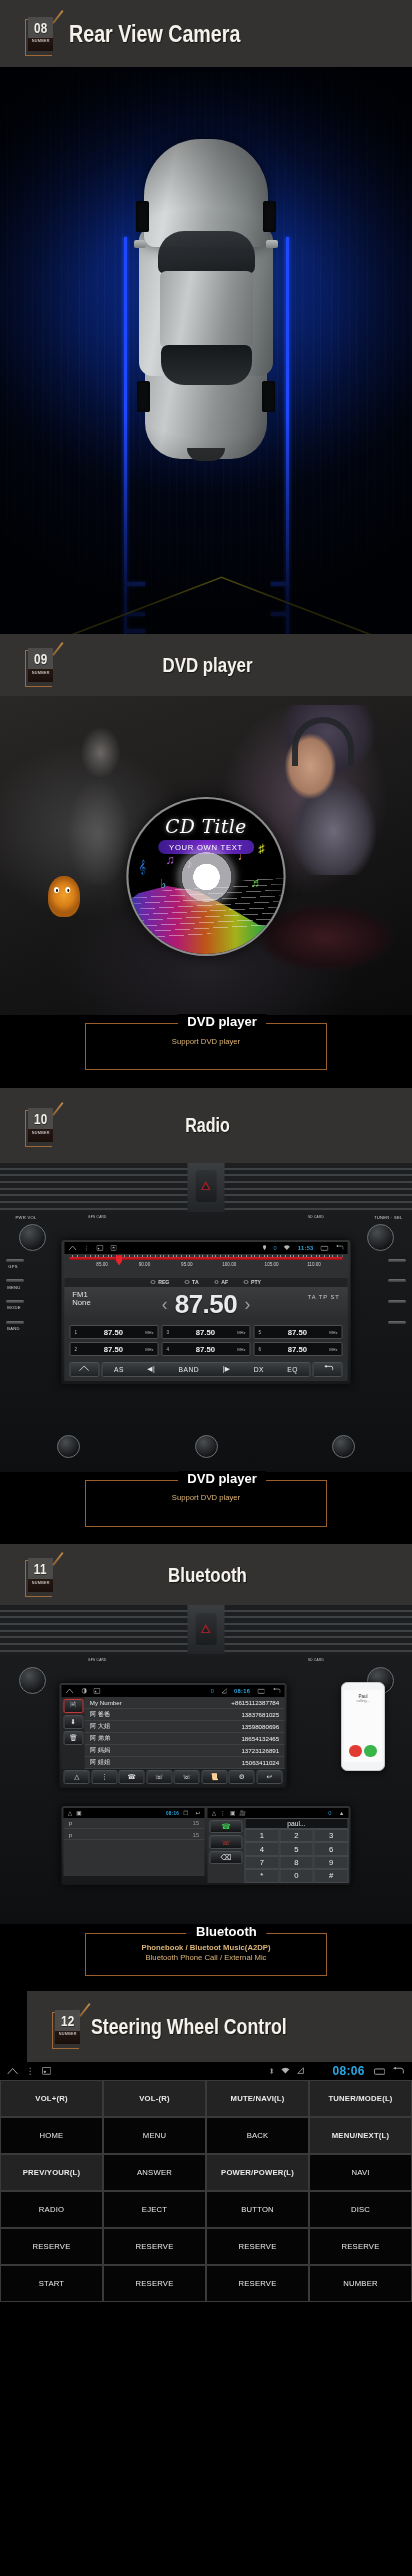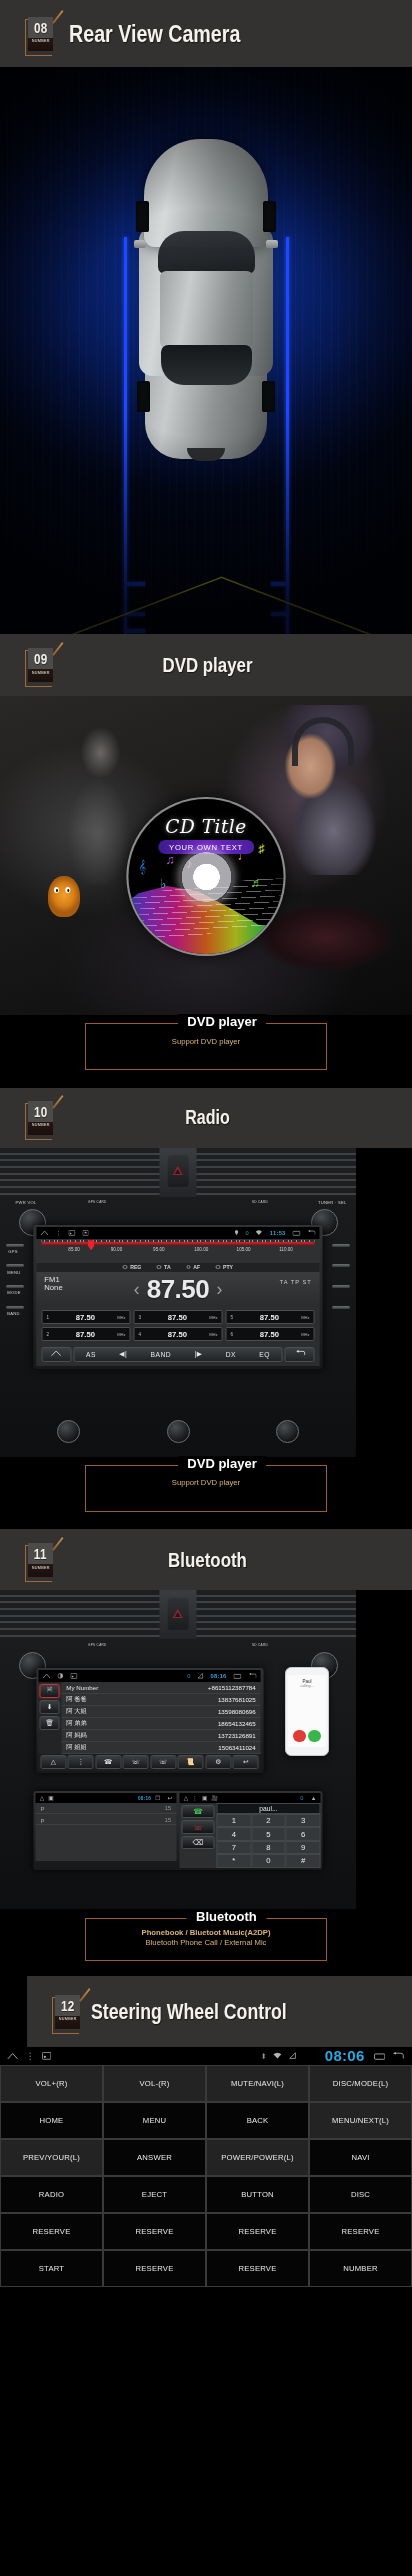--- a/index.html
+++ b/index.html
@@ -237,21 +237,21 @@
     background:#000; display:inline-block; padding:0 9.3px;
     width:max-content; margin:0 auto; left:50%; transform:translateX(-50%);
   }
   .cap-sub{
     position:absolute; top:12.4px; left:0; right:0; text-align:center;
     font-size:7.7px; color:#dcb578;
   }
 
   
   .dash{
-    position:relative; width:356px; overflow:hidden;
+    position:relative; width:412px; overflow:hidden;
     background:linear-gradient(180deg,#1d1e20 0%,#0e0f10 100%);
   }
   .vents{
     position:absolute; left:0; right:0; top:0; height:49px;
     background:
       repeating-linear-gradient(180deg, #1c1e20 0 4.6px, #404346 4.6px 6.7px);
     opacity:.95;
   }
   .vent-center{
     position:absolute; left:50%; transform:translateX(-50%); top:0;
@@ -371,21 +371,21 @@
     border:0.5px solid #44474a; }
 
   
   .swc-grid{ display:grid; grid-template-columns:repeat(4,1fr); width:412px; }
   .swc-cell{
     height:37px; display:flex; align-items:center; justify-content:center;
     color:#e9eaec; font-size:7.7px; letter-spacing:0.2px;
     border:0.5px solid #3a3a3a; background:#050505;
     font-family:"Liberation Sans Narrow","Liberation Sans",sans-serif;
   }
-  .swc-cell.hl{ background:#232323; }
+  .swc-cell.hl{ background:#232323;font-weight:bold; }
 </style>
 </head>
 <body>
 
 <div class="sec-head" style="height:67px;">
   <div class="badge">
     <div class="badge-frame"></div>
     <div class="badge-body">
       <div class="badge-stick"></div>
       <div class="badge-num">08</div>
@@ -467,21 +467,21 @@
   </div>
 </div>
 
 <div class="capwrap">
   <div class="capbox">
     <div class="cap-title">DVD player</div>
     <div class="cap-sub">Support DVD player</div>
   </div>
 </div>
 
-<div class="sec-head" style="height:60px;">
+<div class="sec-head" style="height:75px;">
   <div class="badge">
     <div class="badge-frame"></div>
     <div class="badge-body">
       <div class="badge-stick"></div>
       <div class="badge-num">10</div>
       <div class="badge-lbl">NUMBER</div>
     </div>
   </div>
   <div class="sec-title center" style="font-size:19.6px; margin-right:52px;">Radio</div>
 </div>
@@ -891,39 +891,39 @@
   <span class="ic">
     <svg width="8.8" height="7.2" viewBox="0 0 17 14">
         <path d="M8.5 12.5 L0.8 4.2 A11.5 11.5 0 0 1 16.2 4.2 Z" fill="#c9cbcd"></path>
       </svg>
     </span>
   <span class="ic">
     <svg width="7.2" height="7.2" viewBox="0 0 14 14">
         <path d="M12.5 1.5 L12.5 12.5 L1.5 12.5 Z" fill="none" stroke="#c9cbcd" stroke-width="1.5"></path>
       </svg>
     </span>
-  <span class="clock" style="font-size:15px;margin-left:21px;">08:06</span>
+  <span class="clock" style="font-size:12px;margin-left:21px;">08:06</span>
   <span class="ic" style="margin-left:9.3px;">
     <svg width="11.3" height="7.7" viewBox="0 0 22 15">
         <rect x="0.8" y="3.8" width="20.4" height="10.4" rx="2" fill="none" stroke="#c9cbcd" stroke-width="1.7"></rect>
       </svg>
     </span>
   <span class="ic" style="margin-right:0;">
     <svg width="12.4" height="7.7" viewBox="0 0 24 15">
         <path d="M22 12.5 L22 7 A4.6 4.6 0 0 0 17.4 2.4 L4 2.4" fill="none" stroke="#c9cbcd" stroke-width="1.7"></path>
         <path d="M7.5 0 L2 2.4 L7.5 4.8 Z" fill="#c9cbcd"></path>
       </svg>
     </span>
 </div>
 
 <div class="swc-grid">
   <div class="swc-cell hl">VOL+(R)</div>
   <div class="swc-cell hl">VOL-(R)</div>
   <div class="swc-cell hl">MUTE/NAVI(L)</div>
-  <div class="swc-cell hl">DISC/MODE(L)</div>
+  <div class="swc-cell hl">TUNER/MODE(L)</div>
   <div class="swc-cell">HOME</div>
   <div class="swc-cell">MENU</div>
   <div class="swc-cell">BACK</div>
   <div class="swc-cell hl">MENU/NEXT(L)</div>
   <div class="swc-cell hl">PREV/YOUR(L)</div>
   <div class="swc-cell">ANSWER</div>
   <div class="swc-cell hl">POWER/POWER(L)</div>
   <div class="swc-cell">NAVI</div>
   <div class="swc-cell">RADIO</div>
   <div class="swc-cell">EJECT</div>

